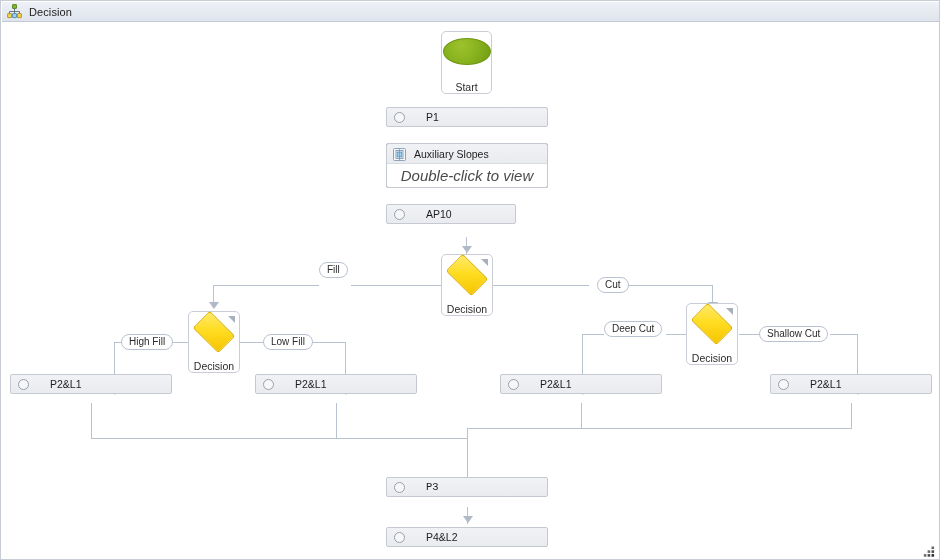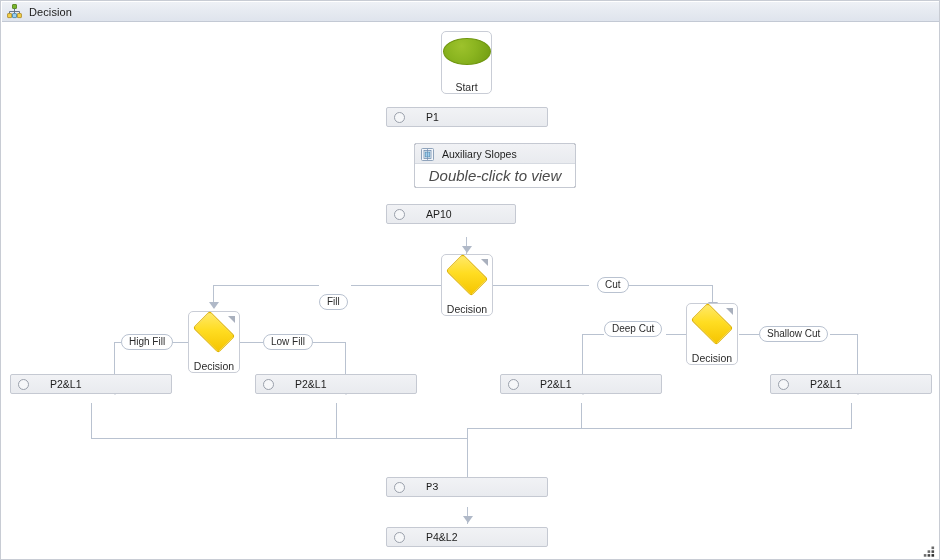--- a/index.html
+++ b/index.html
@@ -152,21 +152,20 @@
   }
 
   
   .subproc {
     position: absolute;
     box-sizing: border-box;
     background: #0f172a;
     border: 1px solid #c5c9d2;
     border-radius: 2px;
     overflow: hidden;
-    margin-left: 28px;
   }
   .subproc-head {
     height: 20px;
     box-sizing: border-box;
     background: linear-gradient(to bottom, #f1f2f5 0%, #e9ebef 100%);
     border-bottom: 1px solid #d6dae1;
     display: flex;
     align-items: center;
     padding-left: 6px;
   }
@@ -346,21 +345,21 @@
       <span class="diamond"></span>
       <span class="shape-label">Decision</span>
     </div>
 
     <div class="shape-box" style="left:684px; top:281px; width:52px; height:62px;">
       <span class="corner-mark"></span>
       <span class="diamond"></span>
       <span class="shape-label">Decision</span>
     </div>
 
-    <div class="pill" style="left:317px; top:272px;align-items:center;">
+    <div class="pill" style="left:317px; top:240px;align-items:center;">
       <span class="pill-label">Fill</span>
     </div>
     <div class="pill" style="left:587px; top:255px;margin-left:8px;">
       <span class="pill-label">Cut</span>
     </div>
     <div class="pill" style="left:119px; top:312px;">
       <span class="pill-label">High Fill</span>
     </div>
     <div class="pill" style="left:261px; top:312px;">
       <span class="pill-label">Low Fill</span>

